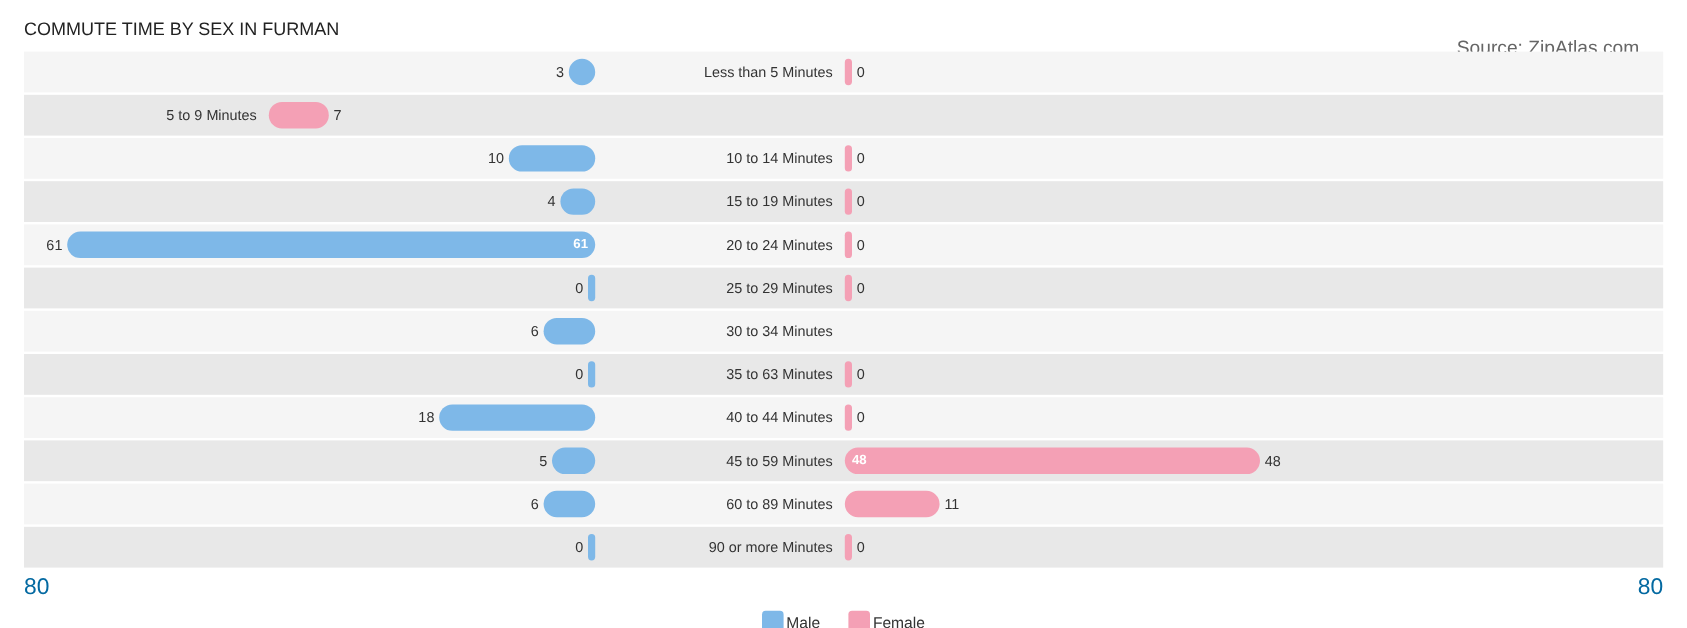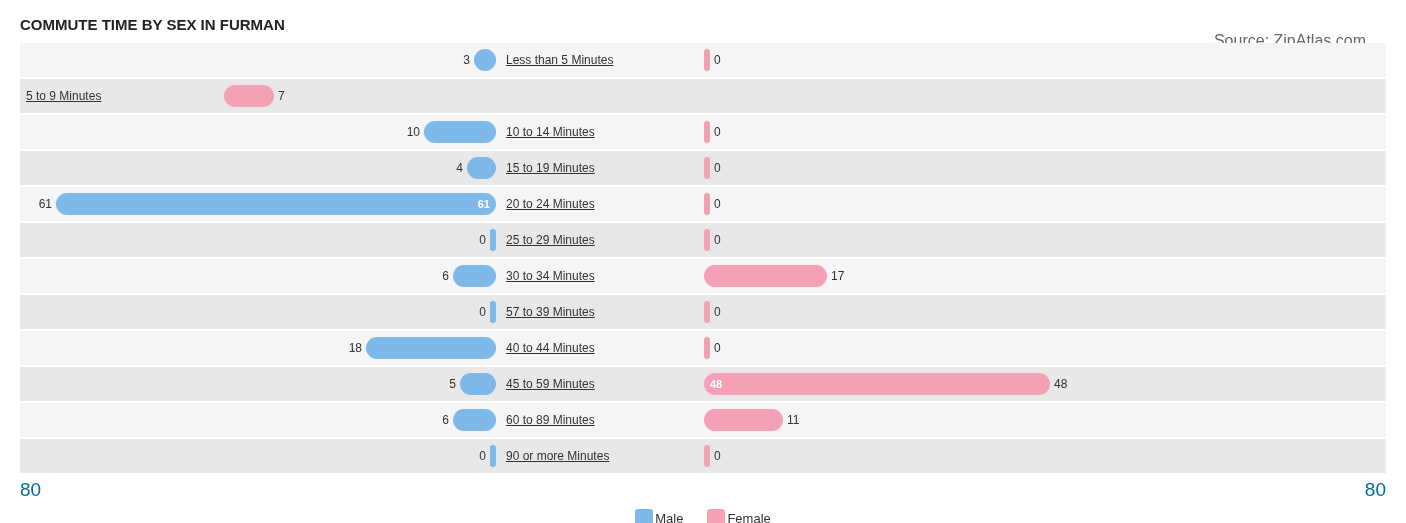--- a/index.html
+++ b/index.html
@@ -5,21 +5,21 @@
     * { box-sizing: border-box; margin: 0; padding: 0; }
     body {
       font-family: Arial, sans-serif;
       background: #fff;
       width: 1406px;
       min-height: 523px;
       padding: 16px 20px;
     }
     .chart-title {
       font-size: 15px;
-      font-weight: bold;
+      font-weight: normal;
       text-transform: uppercase;
       color: #222;
       margin-bottom: 10px;
     }
     .source {
       position: absolute;
       top: 16px;
       right: 20px;
       font-size: 16px;
       color: #666;
@@ -66,26 +66,25 @@
       padding-right: 6px;
       flex-shrink: 0;
     }
     .left-bar-inner-value {
       font-size: 11px;
       color: #fff;
       font-weight: bold;
     }
     .label-cell {
       width: 200px;
-      text-align: left;
+      text-align: right;
       font-size: 12px;
       color: #333;
       flex-shrink: 0;
       padding: 0 6px;
-      text-decoration: underline;
     }
     .right-bar-container {
       width: 480px;
       display: flex;
       align-items: center;
       padding-left: 4px;
     }
     .right-bar {
       height: 22px;
       background: #f4a0b5;
@@ -214,31 +213,27 @@
           <div class="right-bar" style="width: 0px;"></div>
           <span class="right-value">0</span>
         </div>
       </div>
       <div class="row">
         <div class="left-bar-container">
           <span class="left-value">6</span>
           <div class="left-bar" style="width: 43px;"></div>
         </div>
         <div class="label-cell">30 to 34 Minutes</div>
-        <div class="right-bar-container">
-          <div class="right-bar" style="width: 123px;"></div>
-          <span class="right-value">17</span>
-        </div>
       </div>
       <div class="row">
         <div class="left-bar-container">
           <span class="left-value">0</span>
           <div class="left-bar" style="width: 0px;"></div>
         </div>
-        <div class="label-cell">57 to 39 Minutes</div>
+        <div class="label-cell">35 to 63 Minutes</div>
         <div class="right-bar-container">
           <div class="right-bar" style="width: 0px;"></div>
           <span class="right-value">0</span>
         </div>
       </div>
       <div class="row">
         <div class="left-bar-container">
           <span class="left-value">18</span>
           <div class="left-bar" style="width: 130px;"></div>
         </div>

